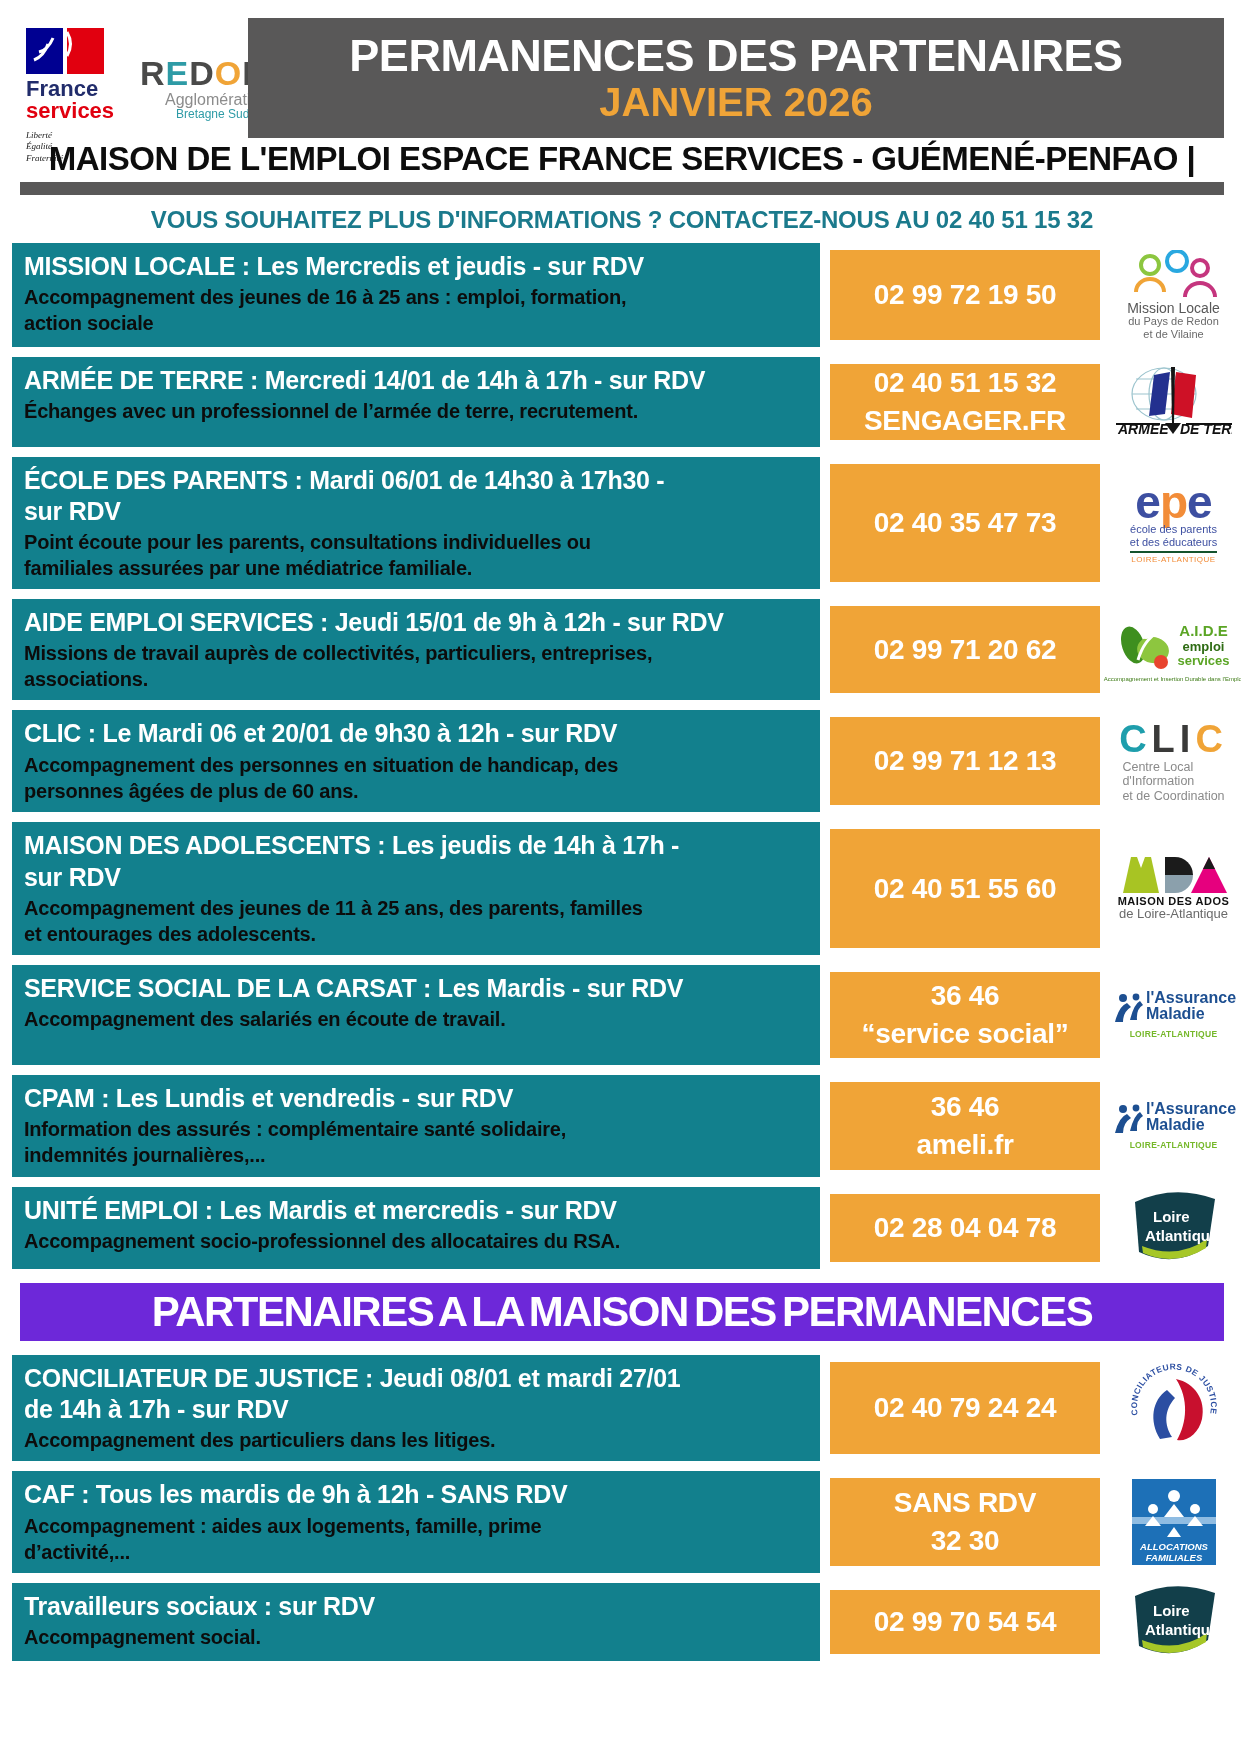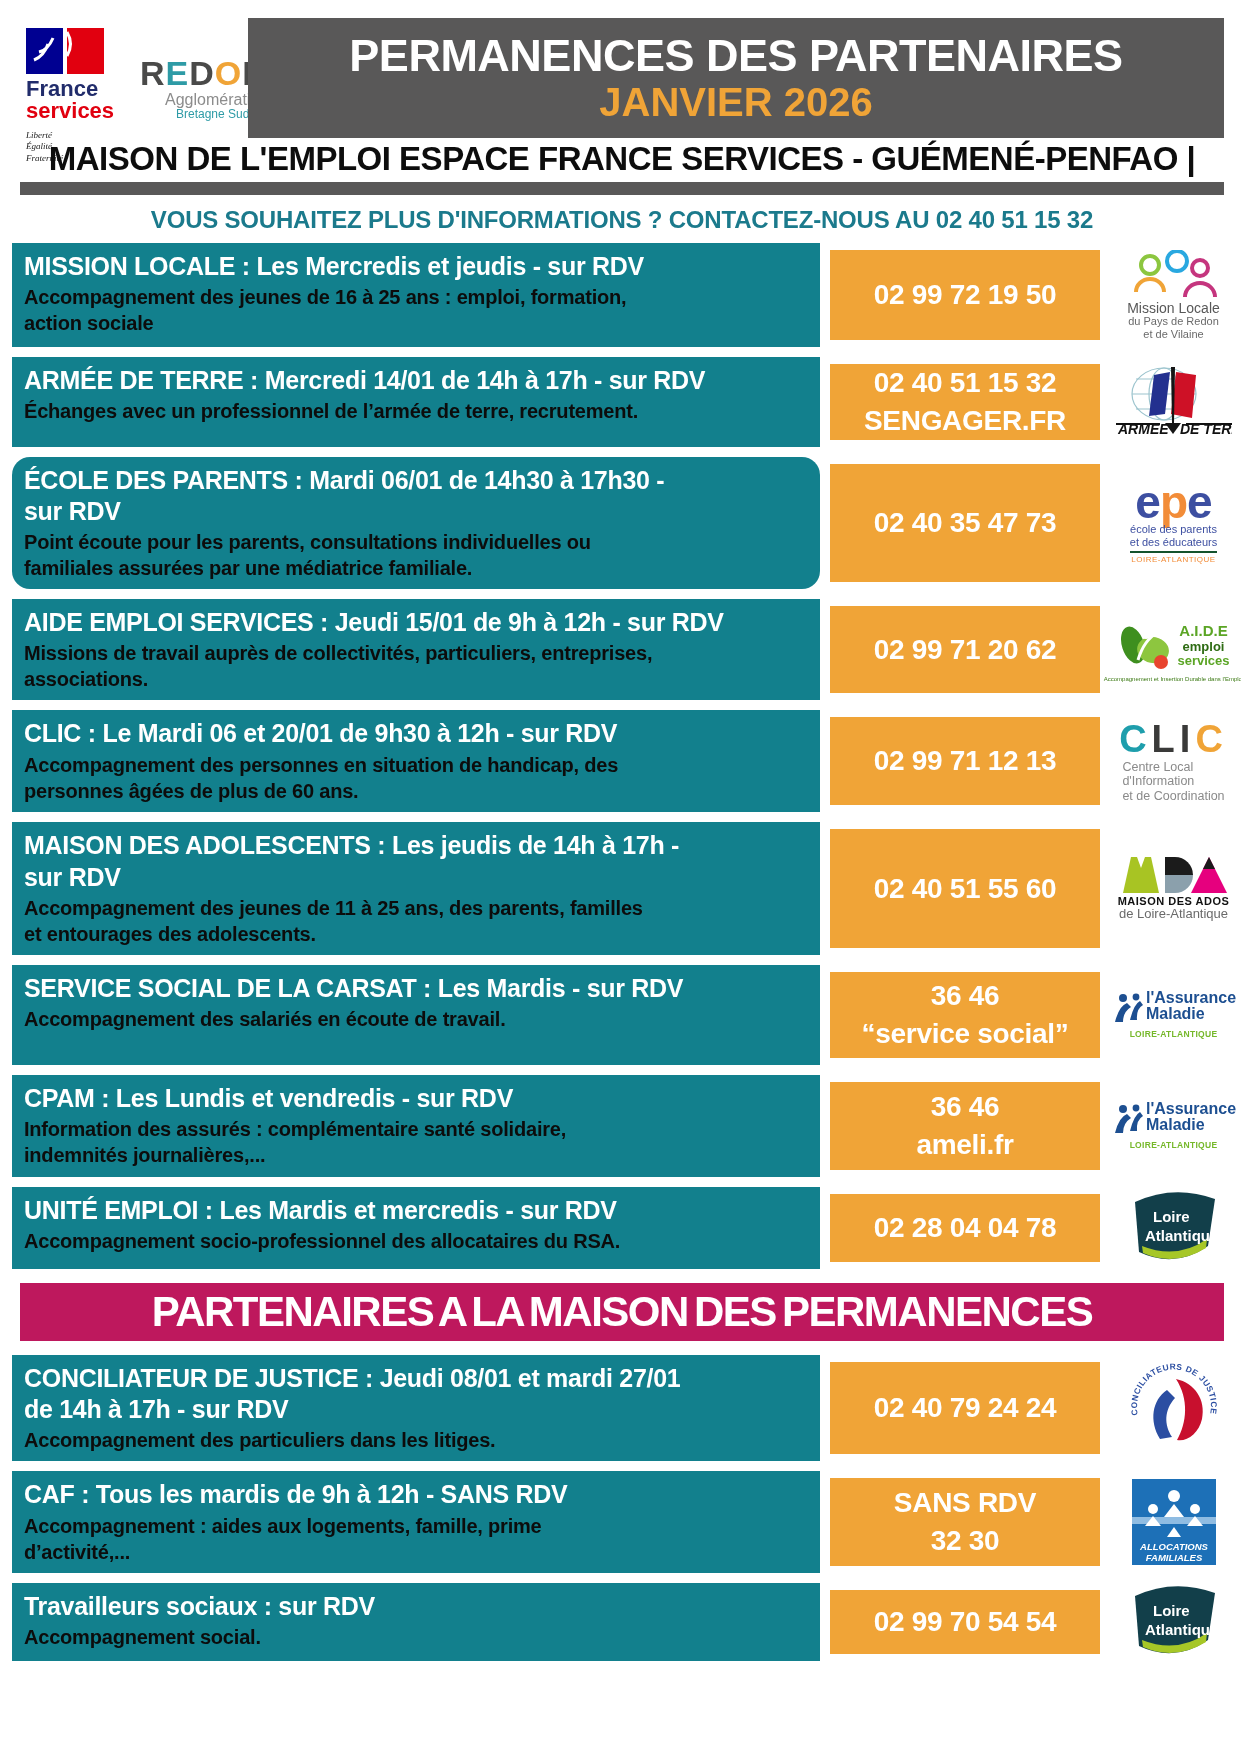--- a/index.html
+++ b/index.html
@@ -31,21 +31,21 @@
   .rows{padding-left:12px;}
   .row{display:flex;gap:10px;margin-bottom:10px;align-items:stretch;}
   .row-teal{width:808px;background:#12808D;padding:8px 12px;box-sizing:border-box;}
   .row-title{color:#fff;font-weight:bold;font-size:25px;line-height:1.25;letter-spacing:-0.3px;white-space:pre-line;}
   .row-desc{color:#0c0c0c;font-weight:bold;font-size:20px;line-height:1.3;letter-spacing:-0.2px;white-space:pre-line;margin-top:2px;}
   .row-phone{width:270px;background:#F0A437;color:#fff;display:flex;flex-direction:column;
              justify-content:center;align-items:center;text-align:center;font-weight:bold;
              font-size:28px;line-height:1.35;margin:7px 0;letter-spacing:-0.3px;}
   .row-logo{width:127px;display:flex;flex-direction:column;align-items:center;justify-content:center;text-align:center;}
   
-  .section-banner{margin:14px 0 14px 20px;width:1204px;height:58px;background:#be185d;color:#fff;
+  .section-banner{margin:14px 0 14px 20px;width:1204px;height:58px;background:#6d28d9;color:#fff;
                   display:flex;align-items:center;justify-content:center;font-weight:bold;
                   font-size:42px;letter-spacing:-1.5px;word-spacing:-4px;}
   
   .ml-cap1{font-size:14px;color:#585858;line-height:1.05;margin-top:1px;}
   .ml-cap2{font-size:11px;color:#6a6a6a;line-height:1.15;}
   .epe-word{font-size:46px;font-weight:bold;line-height:0.9;letter-spacing:-1px;}
   .epe-word .b{color:#3D4FA1;} .epe-word .o{color:#F28C38;}
   .epe-cap{font-size:11px;color:#3D4FA1;line-height:1.15;border-bottom:2px solid #14532d;padding-bottom:3px;}
   .epe-dept{font-size:8px;color:#F28C38;letter-spacing:0.5px;margin-top:2px;}
   .aide-wrap{display:flex;align-items:center;gap:2px;}
@@ -145,21 +145,21 @@
       <polygon points="60,6 80,9 76,52 55,48" fill="#CE1126"></polygon>
       <polygon points="55,1 59,1 58,57 56,57" fill="#151515"></polygon>
       <polygon points="49,57 65,57 57,68" fill="#151515"></polygon>
       <text x="2" y="68" font-size="14" font-weight="bold" font-style="italic" fill="#111">ARMEE</text>
       <text x="64" y="68" font-size="14" font-weight="bold" font-style="italic" fill="#111">DE TERRE</text>
       <path d="M0 58 h44 M70 58 h46" stroke="#111" stroke-width="2"></path>
     </svg>
         </div>
       </div>
       <div class="row">
-        <div class="row-teal" style="min-height: 132px; border-radius: 18px;">
+        <div class="row-teal" style="min-height: 132px;">
           <div class="row-title">ÉCOLE DES PARENTS : Mardi 06/01 de 14h30 à 17h30 -
 sur RDV</div>
           <div class="row-desc">Point écoute pour les parents, consultations individuelles ou
 familiales assurées par une médiatrice familiale.</div>
         </div>
         <div class="row-phone">
           <div>02 40 35 47 73</div>
         </div>
         <div class="row-logo">
     <div class="epe-word"><span class="b">e</span><span class="o">p</span><span class="b">e</span></div>

